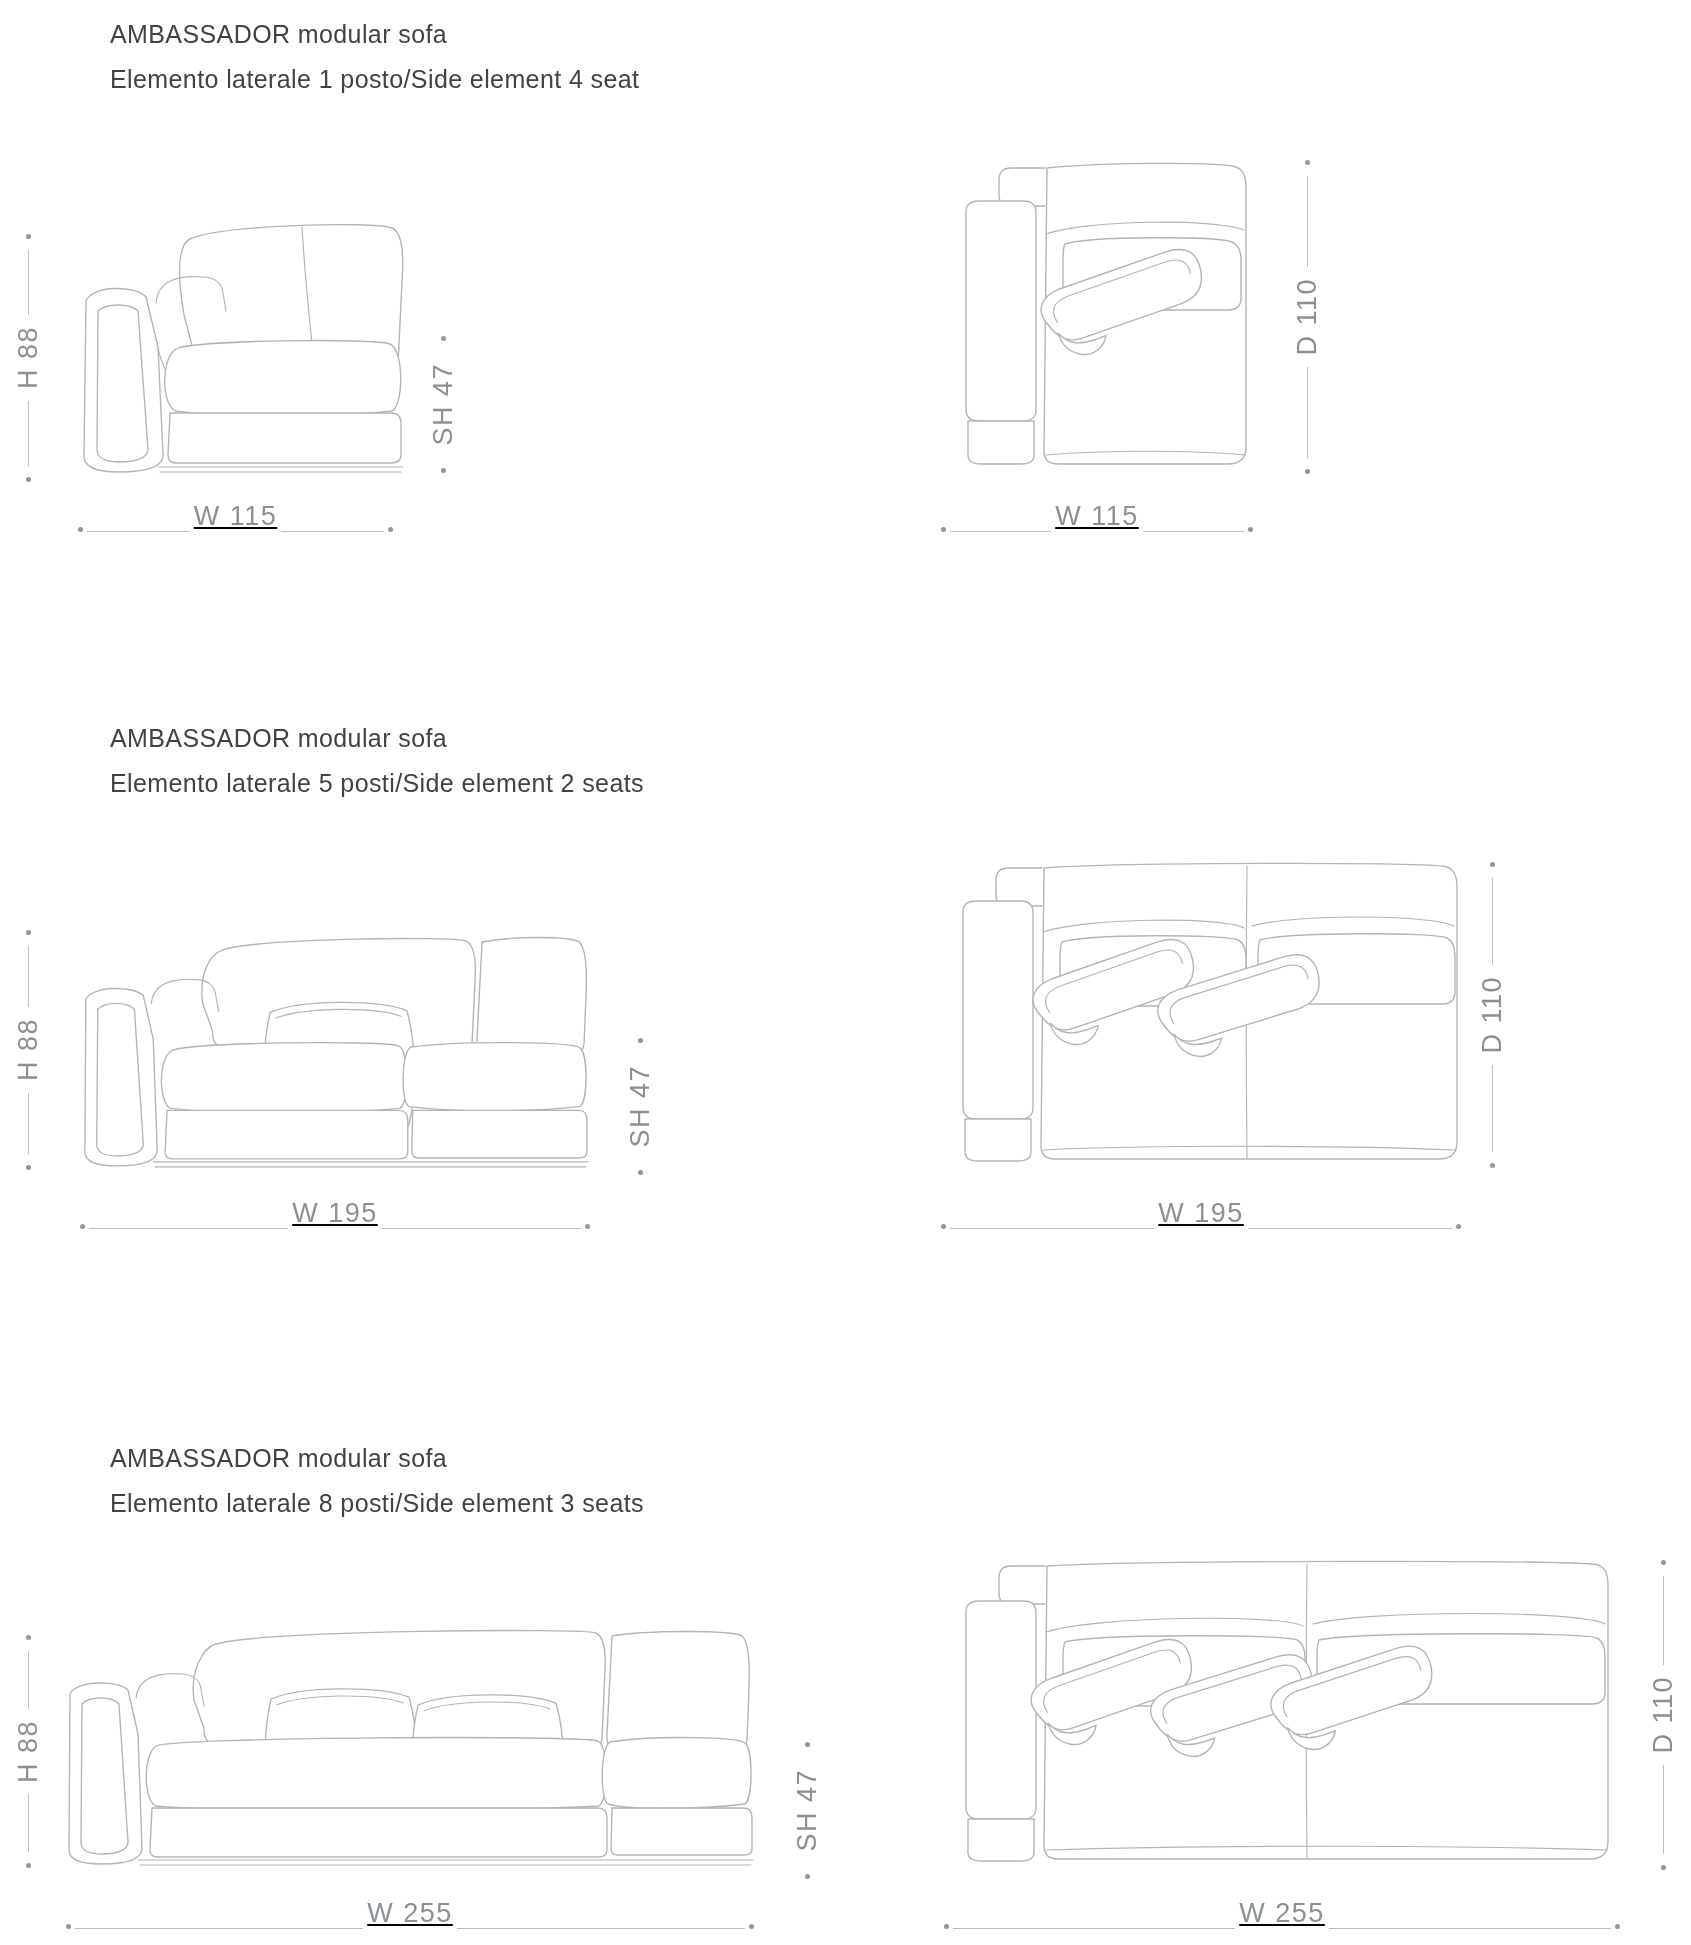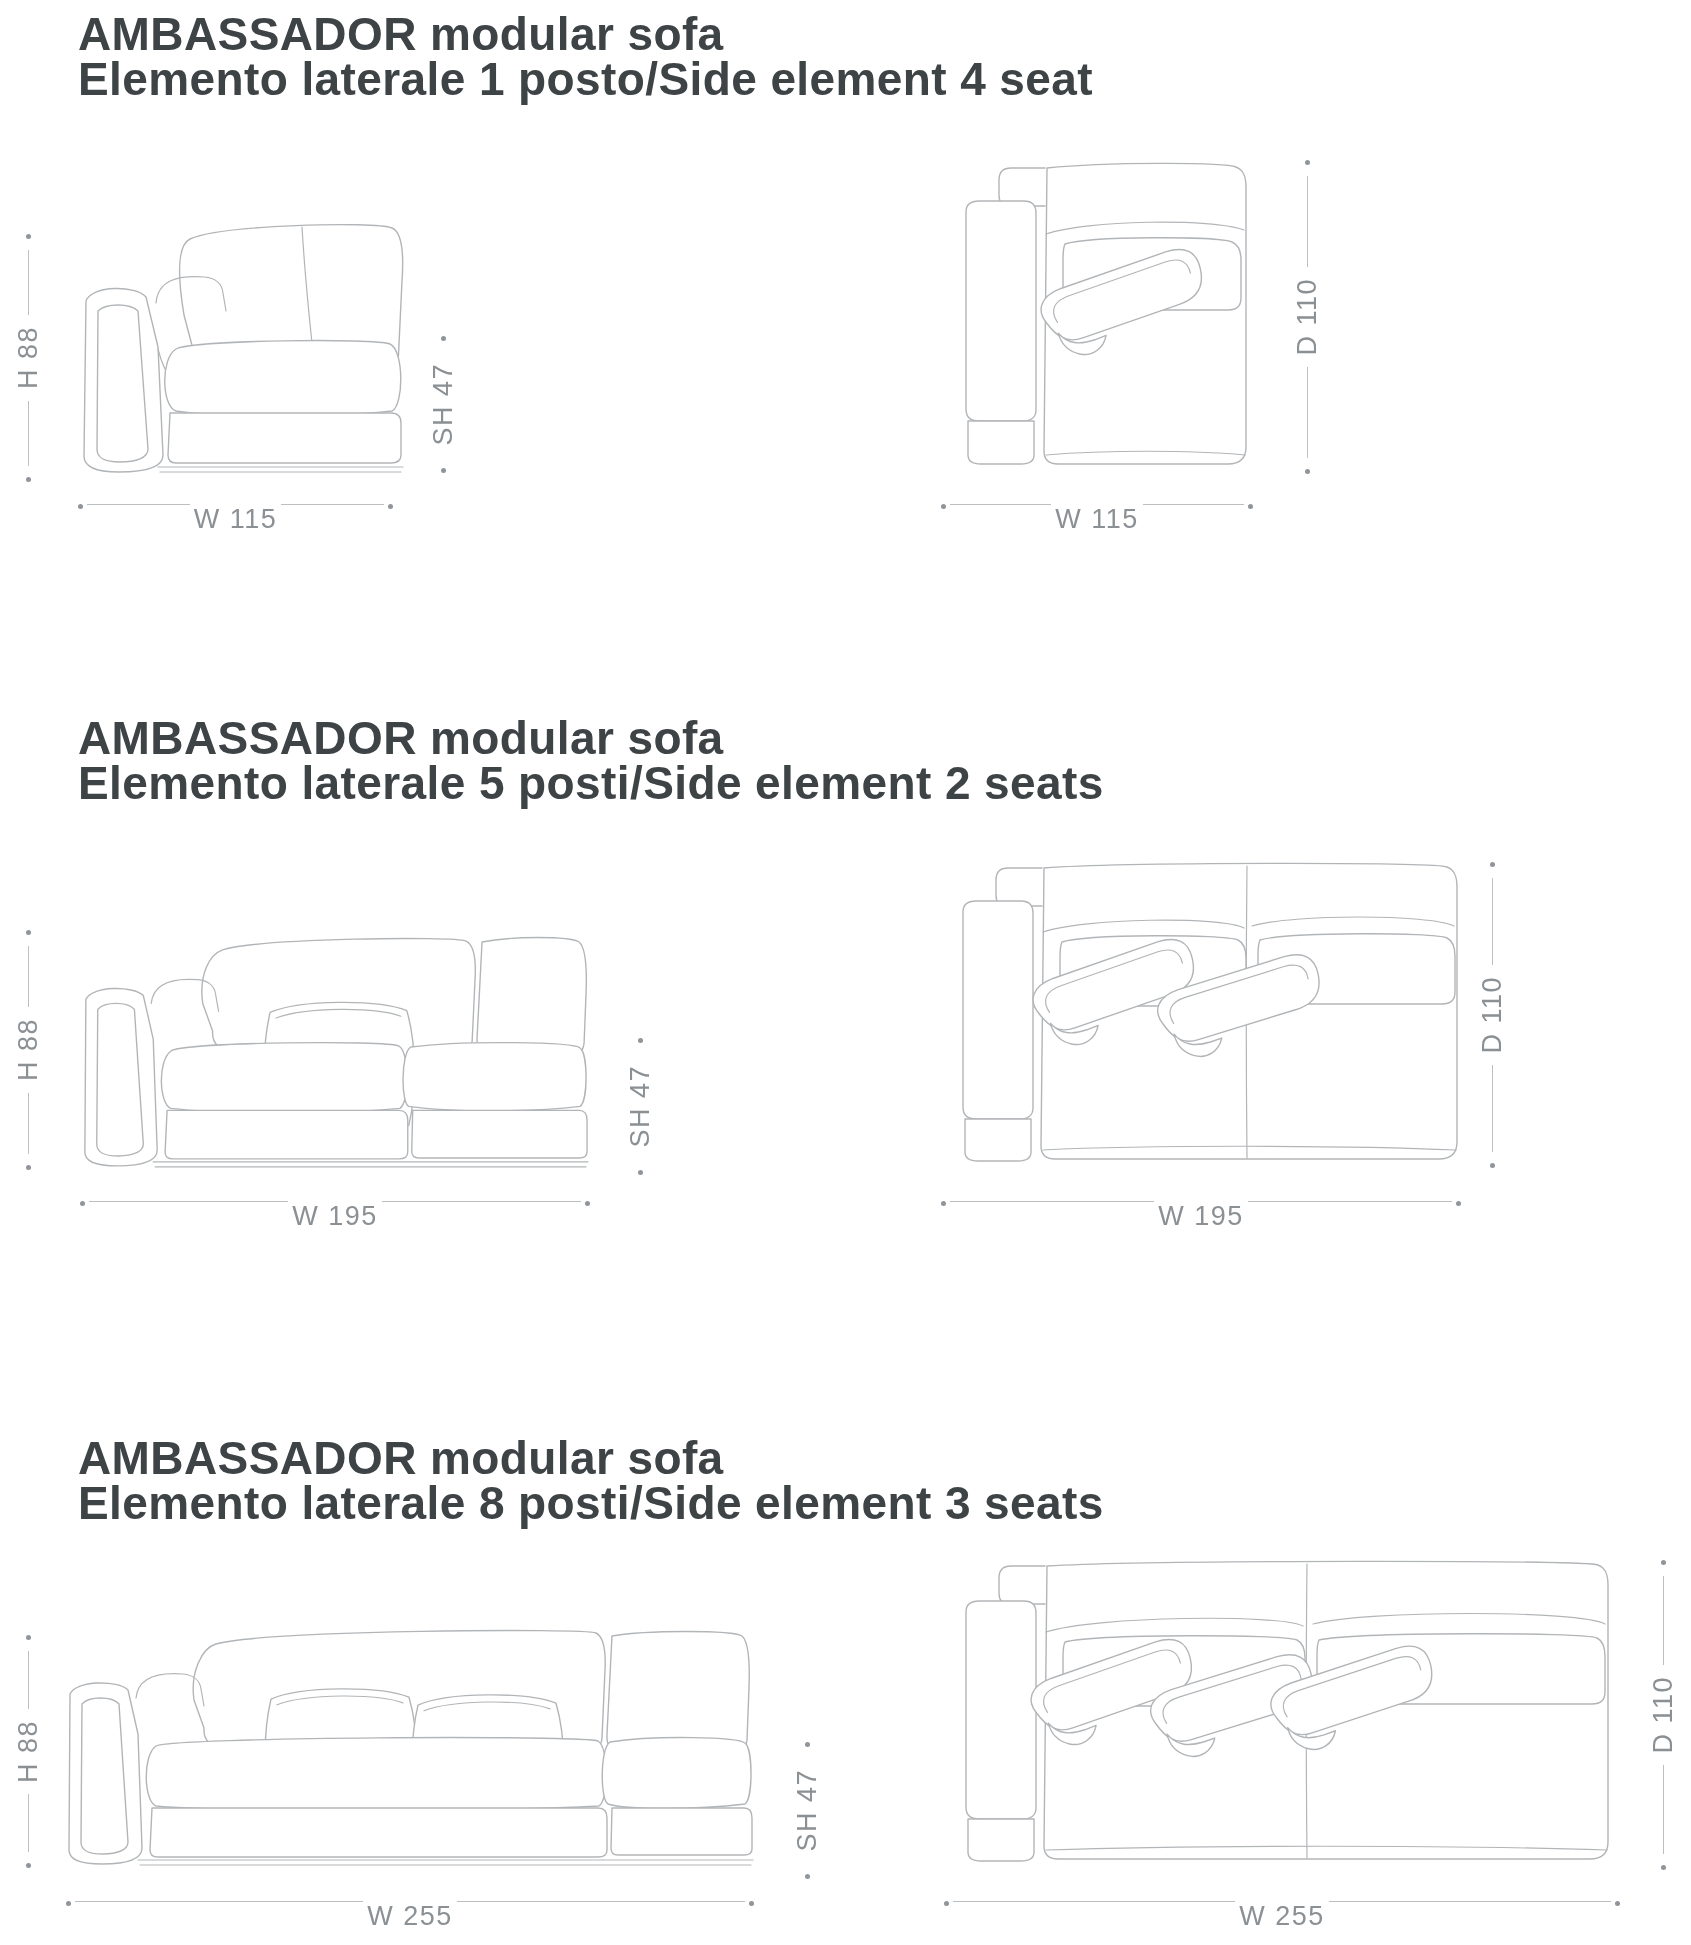--- a/index.html
+++ b/index.html
@@ -7,28 +7,28 @@
     --dim-color:#8b9094;
     --dim-line:#bcbfc1;
     --dot-color:#8f959a;
     --title-color:#3e4346;
     --bg:#ffffff;
   }
   *{box-sizing:border-box;margin:0;padding:0;}
   body{background:var(--bg);font-family:"Liberation Sans","DejaVu Sans",sans-serif;}
   #page{position:relative;width:1691px;height:1945px;background:var(--bg);overflow:hidden;}
 
-  .title{position:absolute;color:var(--title-color);font-size:46px;font-weight:700;
-         line-height:45px;letter-spacing:.4px;white-space:nowrap;}
+  .title{position:absolute;color:var(--title-color);font-size:25px;font-weight:400;
+         line-height:45px;letter-spacing:.4px;white-space:nowrap;margin-left:32px;}
 
   .drawing{position:absolute;}
   svg .shape{fill:#ffffff;stroke:var(--line-color);stroke-width:1.4;stroke-linejoin:round;stroke-linecap:round;}
   svg .seam{fill:none;stroke:var(--line-color);stroke-width:1.2;stroke-linecap:round;}
 
-  .hdim{position:absolute;display:flex;align-items:flex-start;gap:4px;height:28px;}
+  .hdim{position:absolute;display:flex;align-items:flex-end;gap:4px;height:28px;text-decoration:underline;}
   .vdim{position:absolute;display:flex;flex-direction:column;align-items:center;gap:11px;width:28px;}
   .dim-label{color:var(--dim-color);font-size:27px;font-weight:300;letter-spacing:1.5px;white-space:nowrap;}
   .vdim .dim-label{writing-mode:vertical-rl;transform:rotate(180deg);}
   .dim-line{background:var(--dim-line);}
   .hdim .dim-line{flex:1;height:1px;}
   .vdim .dim-line{flex:1;width:1px;}
   .dim-dot{width:5px;height:5px;border-radius:50%;background:var(--dot-color);flex:none;}
 </style>
 </head>
 <body>

